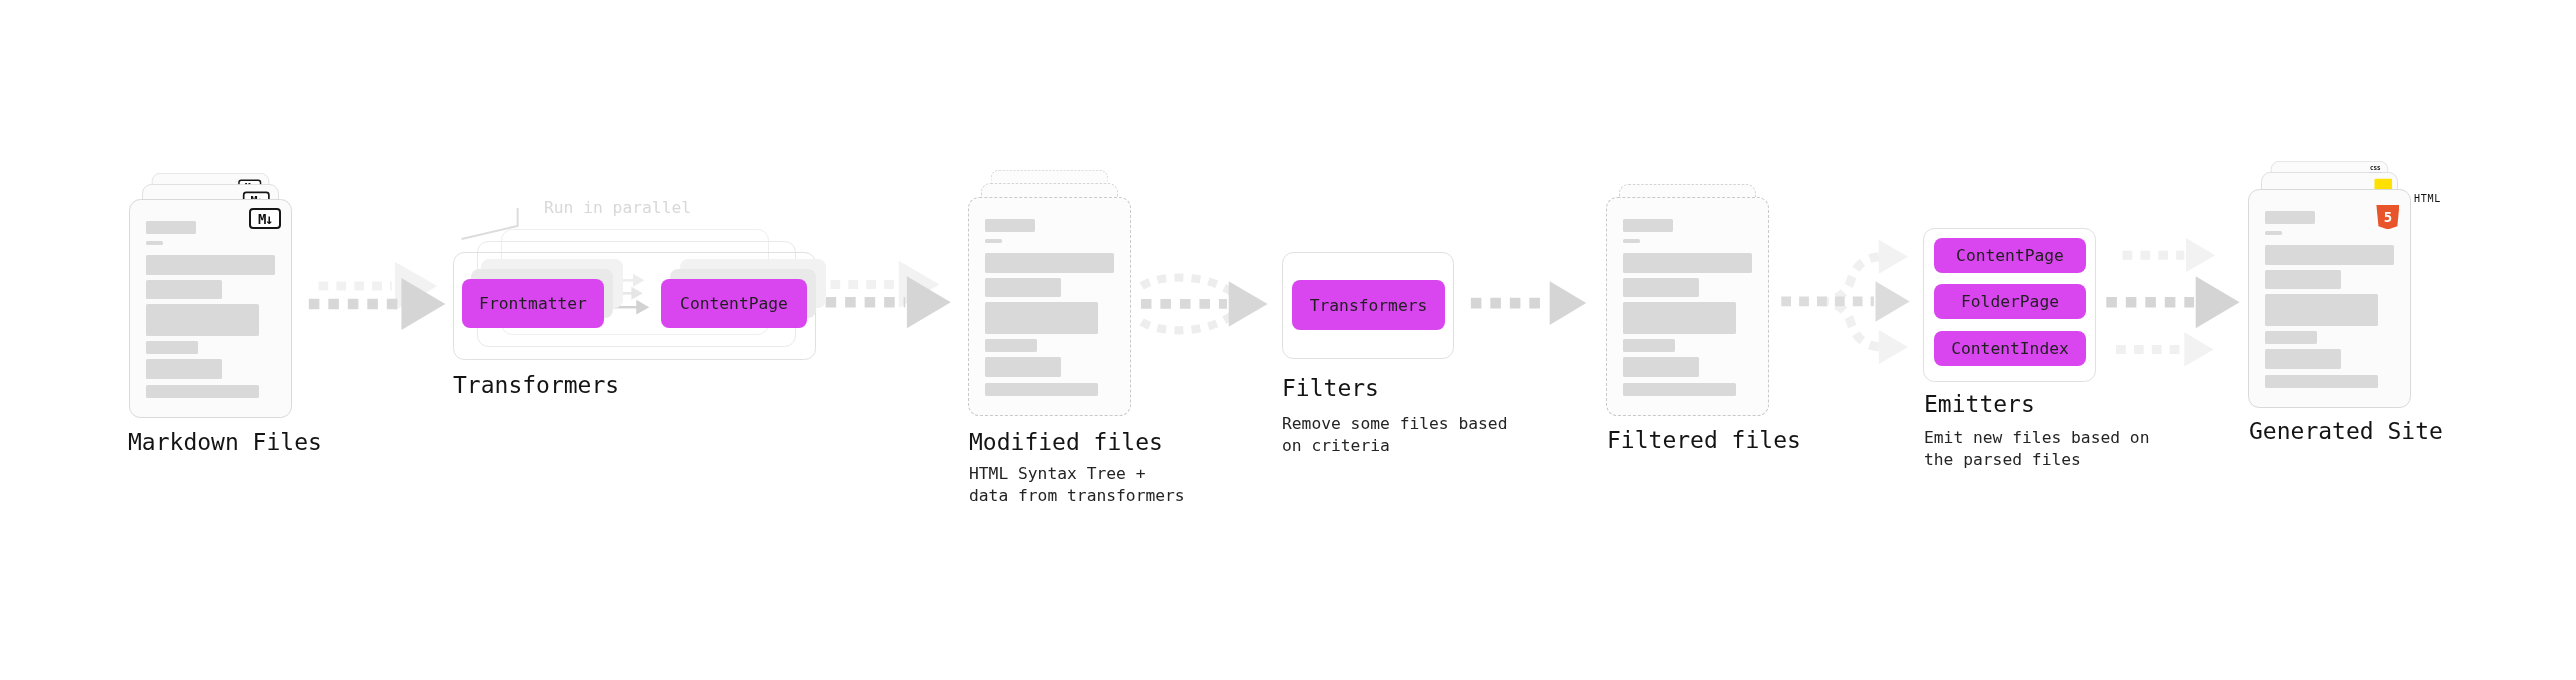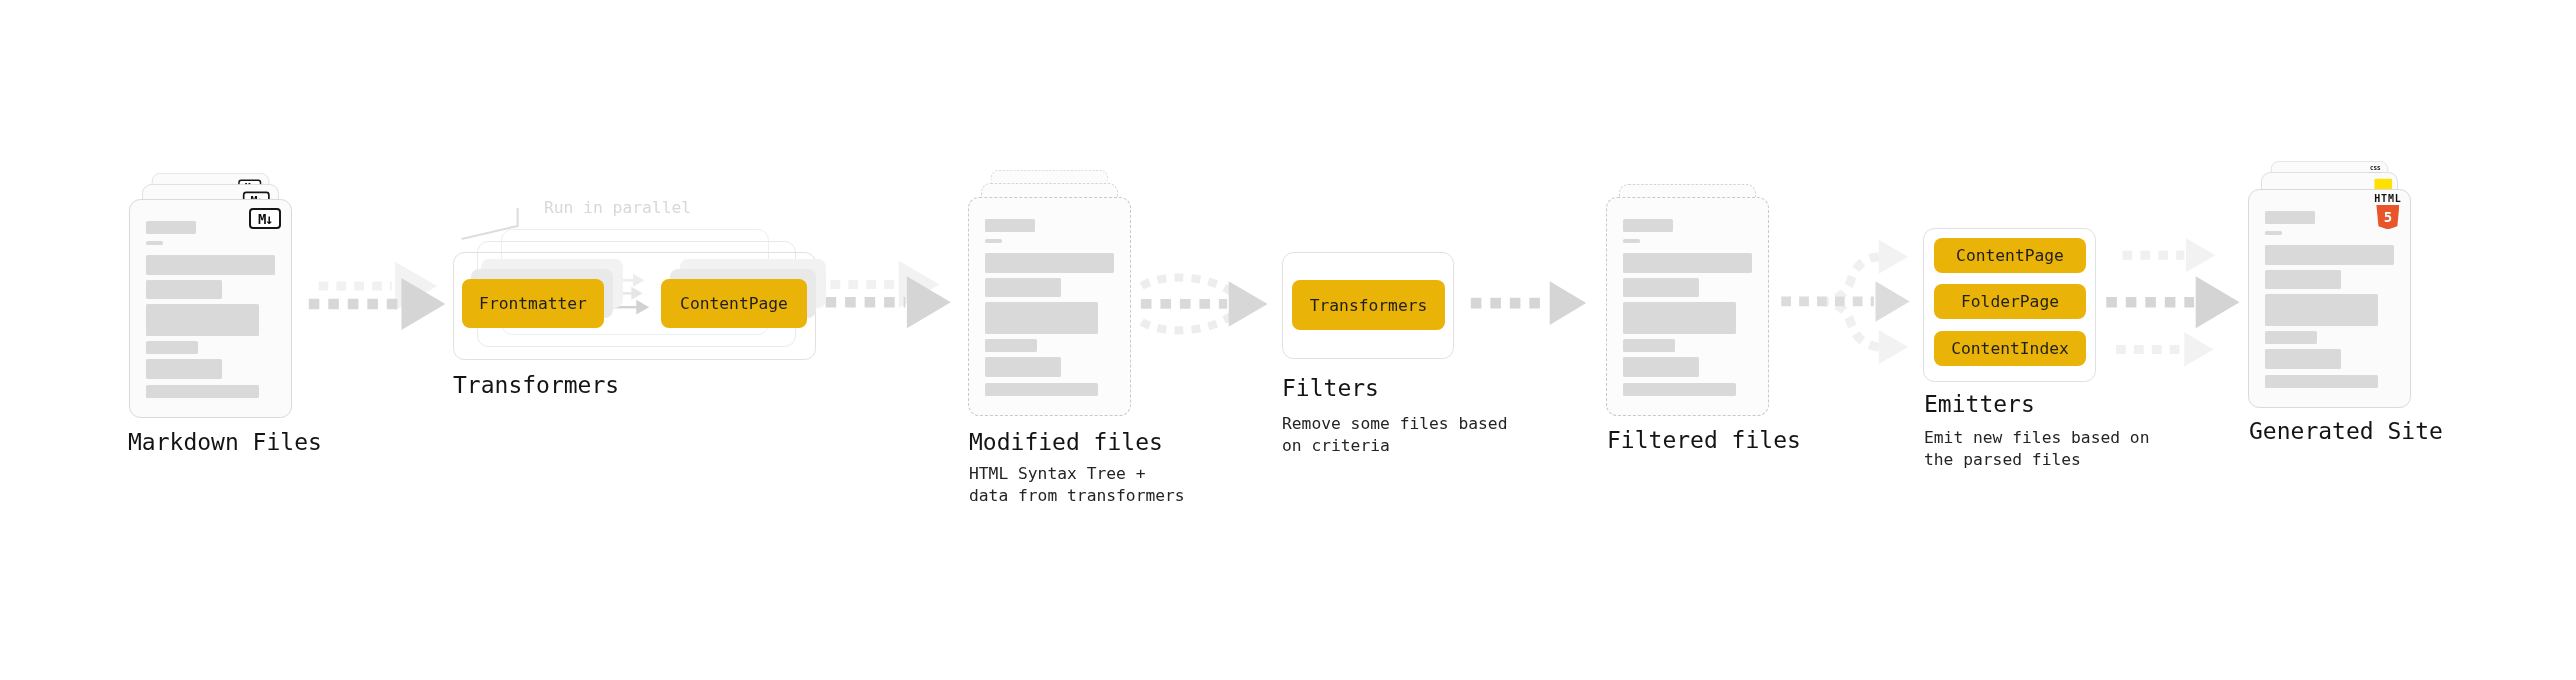--- a/index.html
+++ b/index.html
@@ -22,21 +22,21 @@
   .bars div{background:#d9d9d9;border-radius:1.6px;}
 
   
   .md-badge{
     position:absolute;top:8.1px;right:9.8px;width:32.5px;height:21px;
     border:2.4px solid #161616;border-radius:4.1px;background:#fff;
     display:flex;align-items:center;justify-content:center;
     font-weight:bold;font-size:14px;color:#111;letter-spacing:-1.6px;box-sizing:border-box;
   }
   .html5-badge{position:absolute;top:3.3px;right:8.1px;width:28px;text-align:center;}
-  .html5-word{font-size:10px;font-weight:bold;color:#111;letter-spacing:0.8px;}
+  .html5-word{font-size:10px;font-weight:normal;color:#111;letter-spacing:0.8px;margin-left:40px;}
   .html5-shield{
     width:23px;height:24.4px;margin:0.8px auto 0;background:#e8552b;
     clip-path:polygon(0 0,100% 0,91% 87%,50% 100%,9% 87%);
     color:#fff;font-weight:bold;font-size:14px;line-height:24.4px;text-align:center;
   }
   .js-badge{position:absolute;top:6.5px;right:6.5px;width:21px;height:19.5px;background:#ffe000;border-radius:1.6px;}
   .css-badge{position:absolute;top:4.1px;right:8.1px;width:18px;text-align:center;}
   .css-word{font-size:8.1px;font-weight:bold;color:#111;}
   .css-bar{height:2.4px;background:#2f6df6;margin-top:0.8px;}
 
@@ -44,21 +44,21 @@
   .node-title{position:absolute;font-size:23px;color:#141414;white-space:nowrap;z-index:5;line-height:1.2;}
   .node-caption{position:absolute;font-size:16.3px;line-height:22px;color:#242424;white-space:nowrap;z-index:5;}
   .node-caption .indent{padding-left:9.8px;}
 
   .outline-box{position:absolute;border-radius:11.4px;border:1.6px solid #e0e0e0;box-sizing:border-box;z-index:2;}
   .outline-box.bg{background:#ffffff;}
   .outline-box.mid{border-color:#e9e9e9;}
   .outline-box.back{border-color:#eeeeee;}
 
   .label-box{
-    position:absolute;background:#eab308;border-radius:8.1px;
+    position:absolute;background:#d946ef;border-radius:8.1px;
     display:flex;align-items:center;justify-content:center;
     font-size:16.3px;color:#1f1f1f;white-space:nowrap;box-sizing:border-box;
   }
   .label-box.ghost1{background:#e9e9e9;z-index:3;}
   .label-box.ghost2{background:#f2f2f2;z-index:2;}
   .label-box.main{z-index:4;}
 
   .annotation{position:absolute;font-size:16.3px;color:#d8d8d8;white-space:nowrap;z-index:5;margin-left:20px;}
 </style>
 </head>

